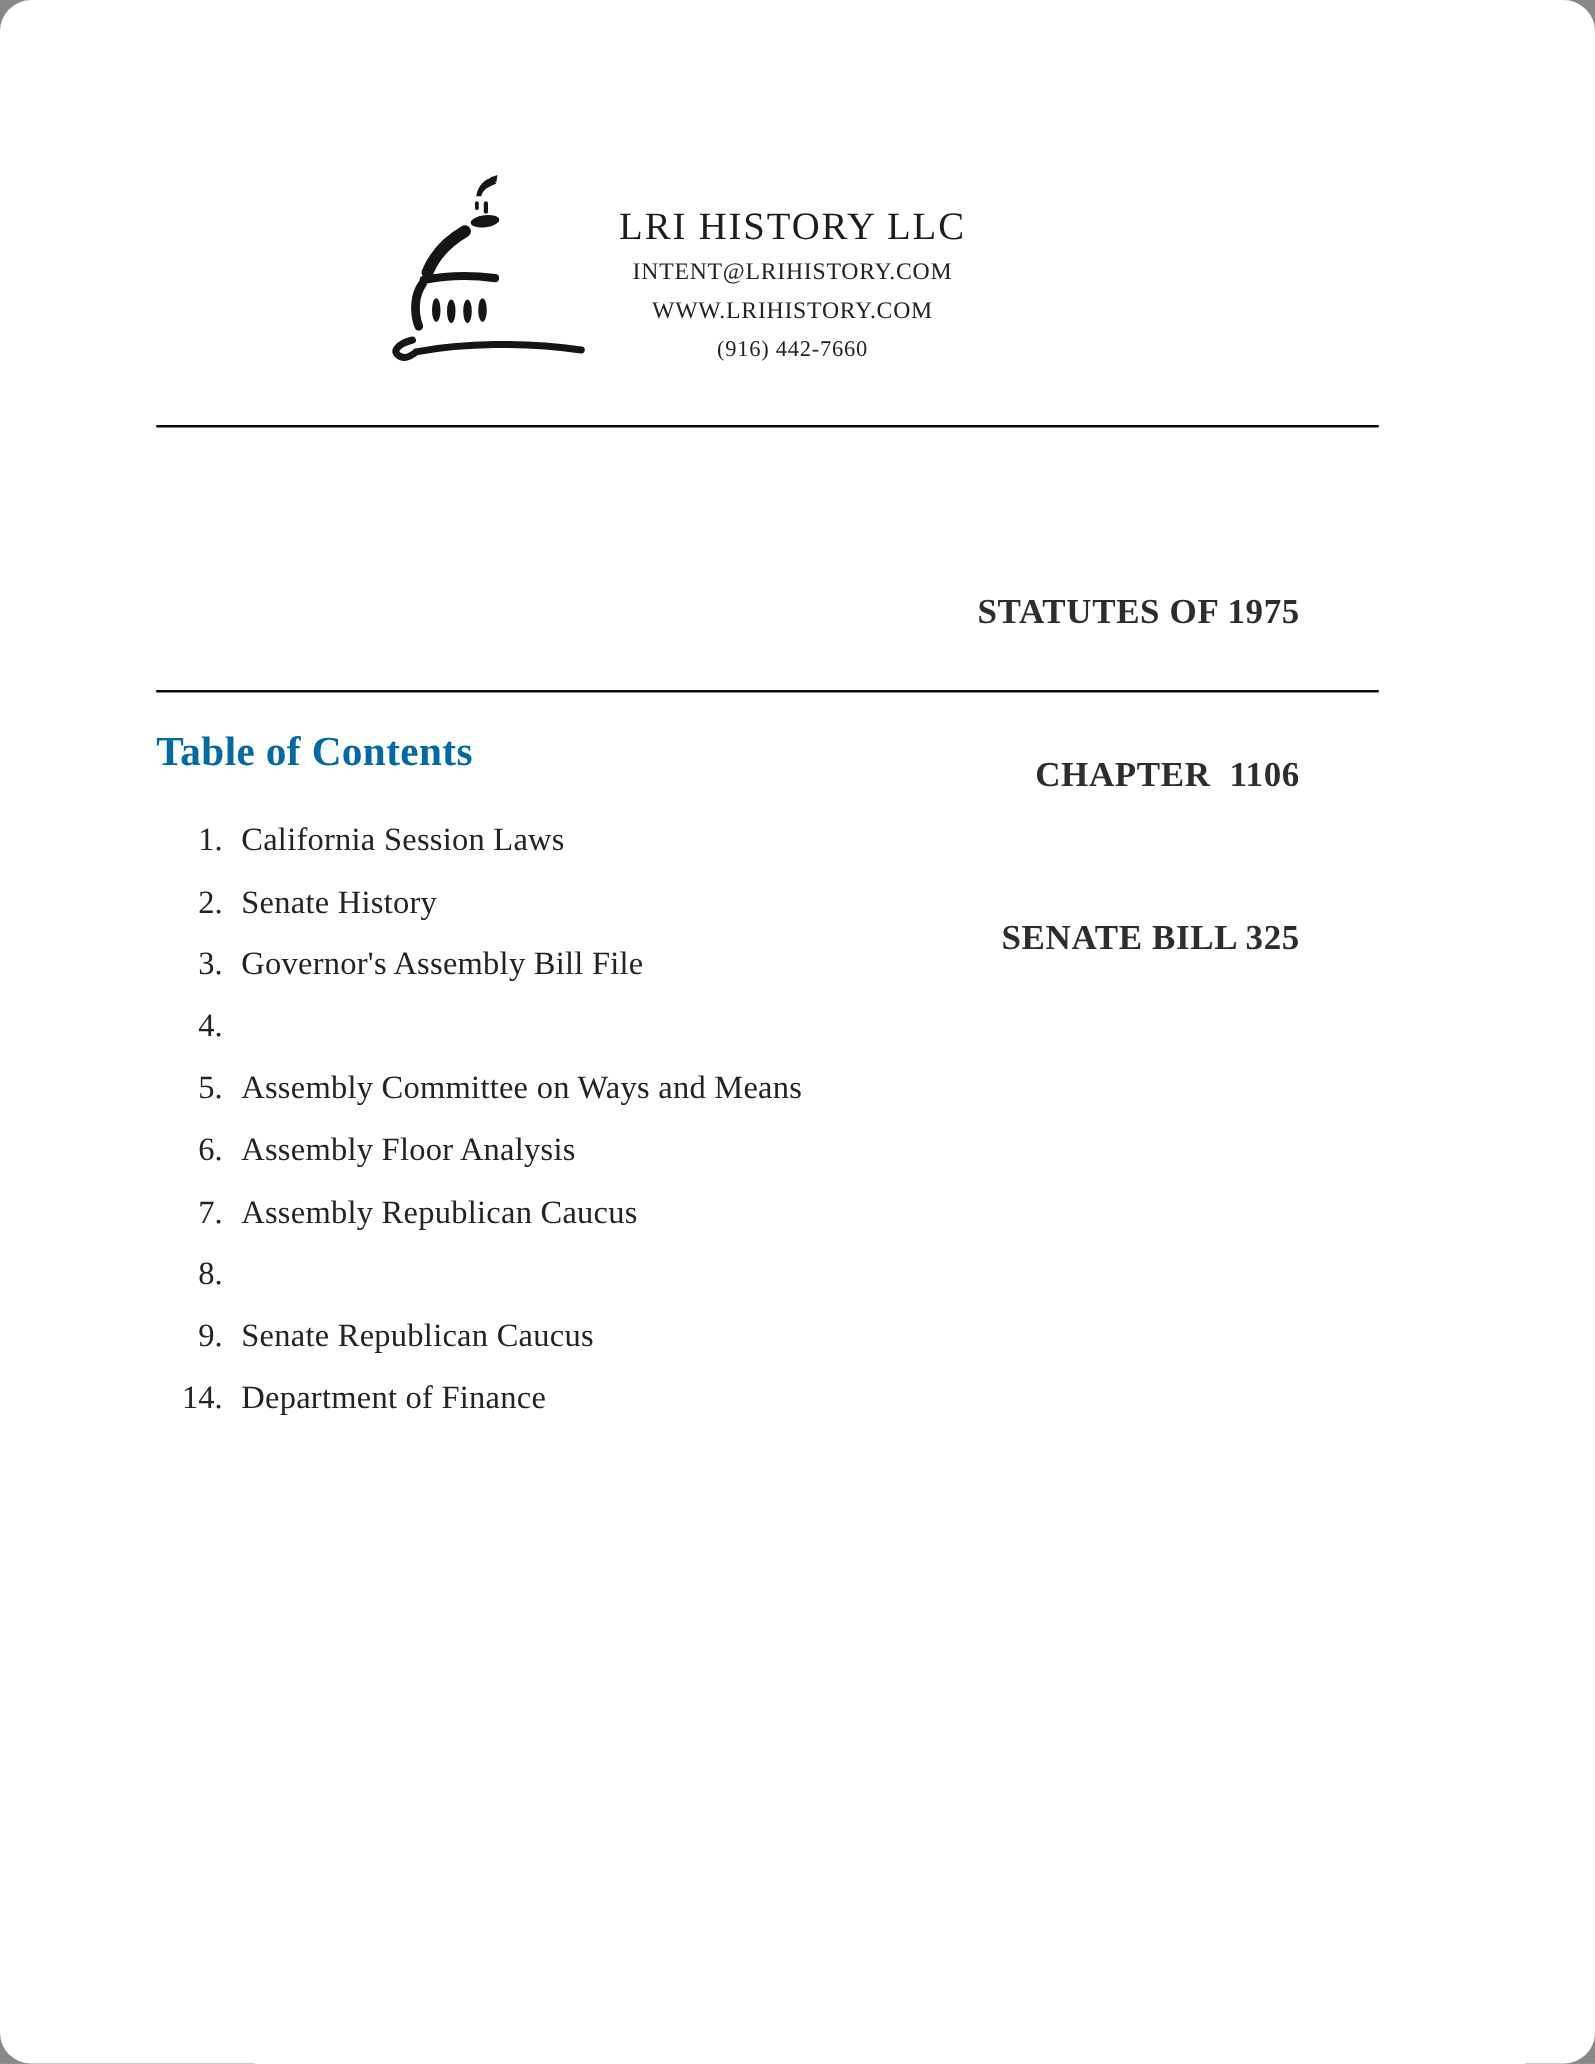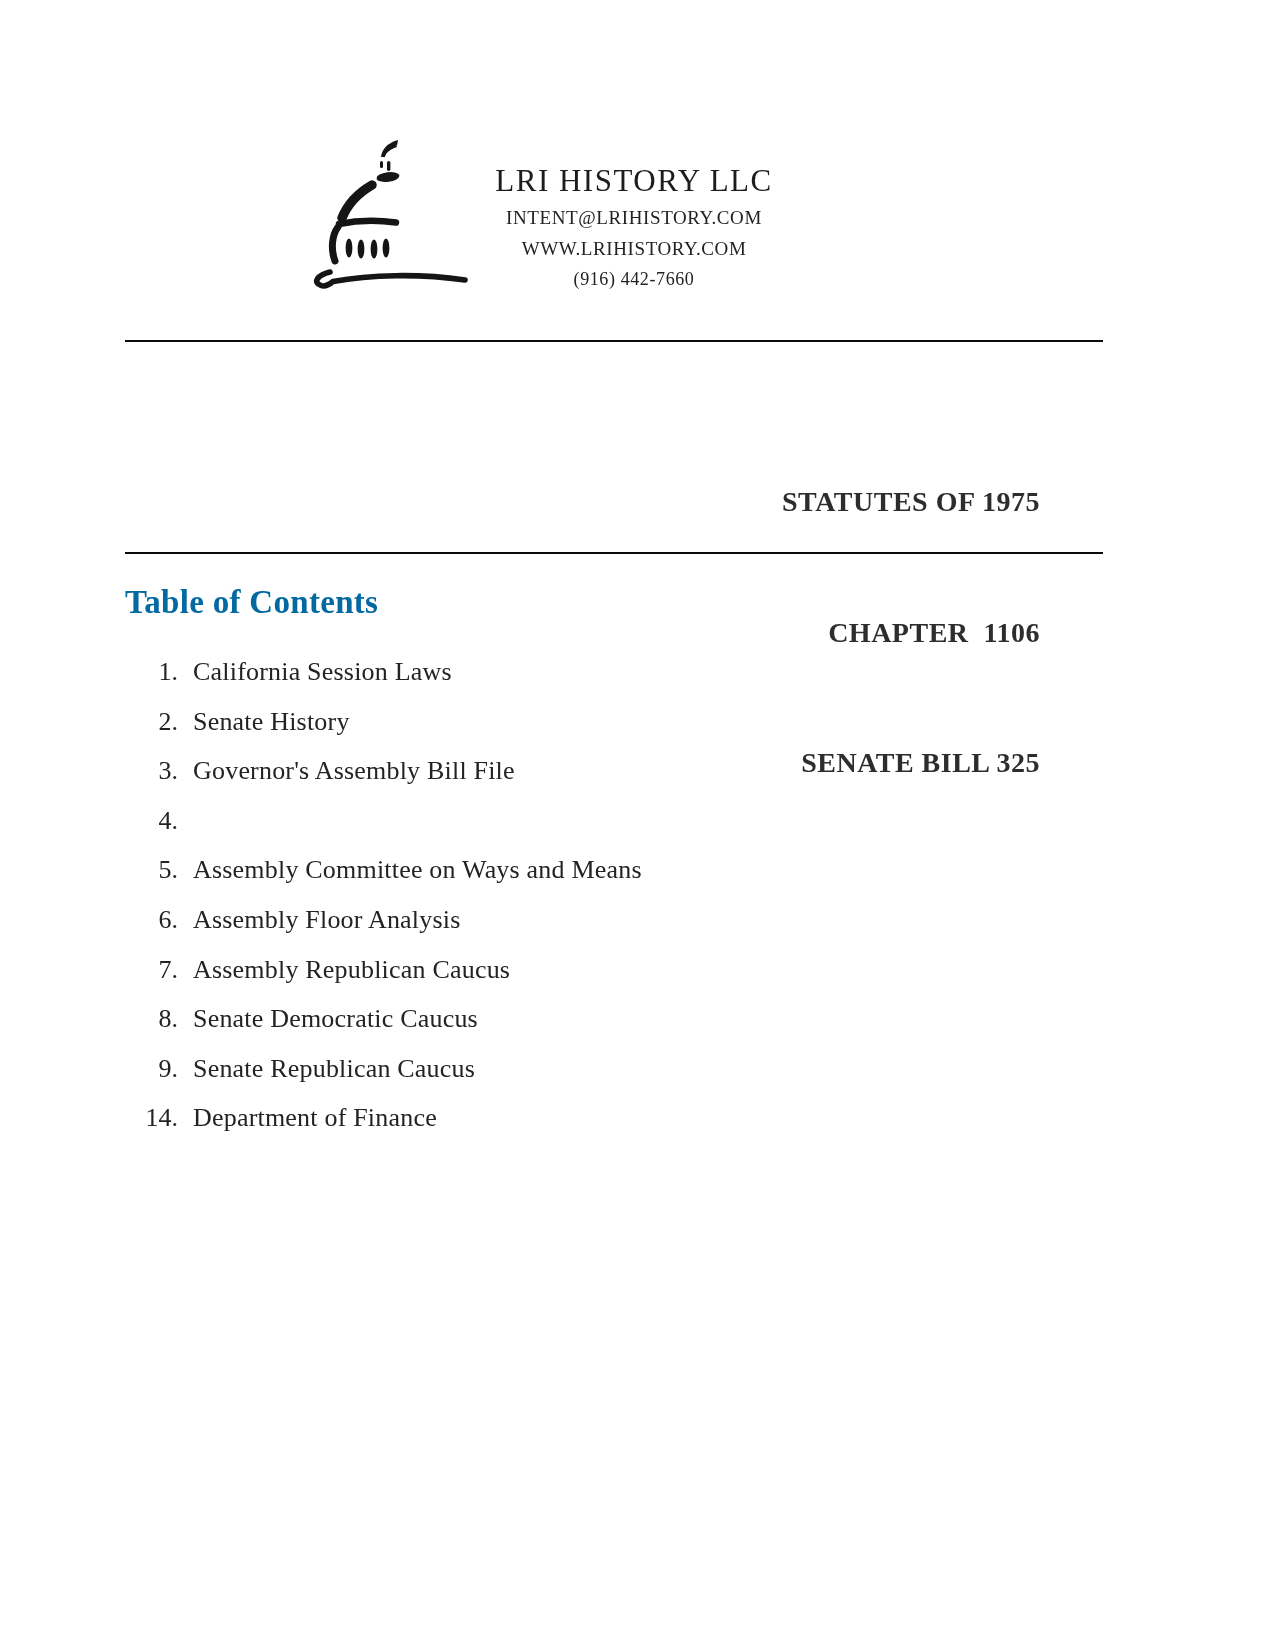--- a/index.html
+++ b/index.html
@@ -7,20 +7,21 @@
   body { font-family: "Liberation Serif", "DejaVu Serif", serif; }
 
   .page {
     position: relative;
     width: 1276px;
     height: 1651px;
     margin: 0 auto;
     background: #ffffff;
     overflow: hidden;
     color: #1f1f1f;
+    border-radius: 25px;
   }
 
   
   .logo {
     position: absolute;
     left: 308px;
     top: 130px;
     width: 162px;
     height: 164px;
   }
@@ -57,21 +58,21 @@
     height: 2px;
     background: #0a0a0a;
   }
   .rule-top { top: 340px; }
   .rule-mid { top: 552px; }
 
   
   .reference-block {
     position: absolute;
     right: 236px;
-    top: 393px;
+    top: 381px;
     text-align: right;
     font-weight: 700;
     font-size: 28px;
     line-height: 43.5px;
     letter-spacing: 0.5px;
     color: #2d2d2d;
     white-space: pre;
   }
 
   
@@ -186,21 +187,20 @@
     <li class="toc-item">
       <span class="toc-num">6.</span>
       <span class="toc-label">Assembly Floor Analysis</span>
     </li>
     <li class="toc-item">
       <span class="toc-num">7.</span>
       <span class="toc-label">Assembly Republican Caucus</span>
     </li>
     <li class="toc-item">
       <span class="toc-num">8.</span>
-      <span class="toc-label">Senate Democratic Caucus</span>
     </li>
     <li class="toc-item">
       <span class="toc-num">9.</span>
       <span class="toc-label">Senate Republican Caucus</span>
     </li>
     <li class="toc-item">
       <span class="toc-num">14.</span>
       <span class="toc-label">Department of Finance</span>
     </li>
   </ol>

